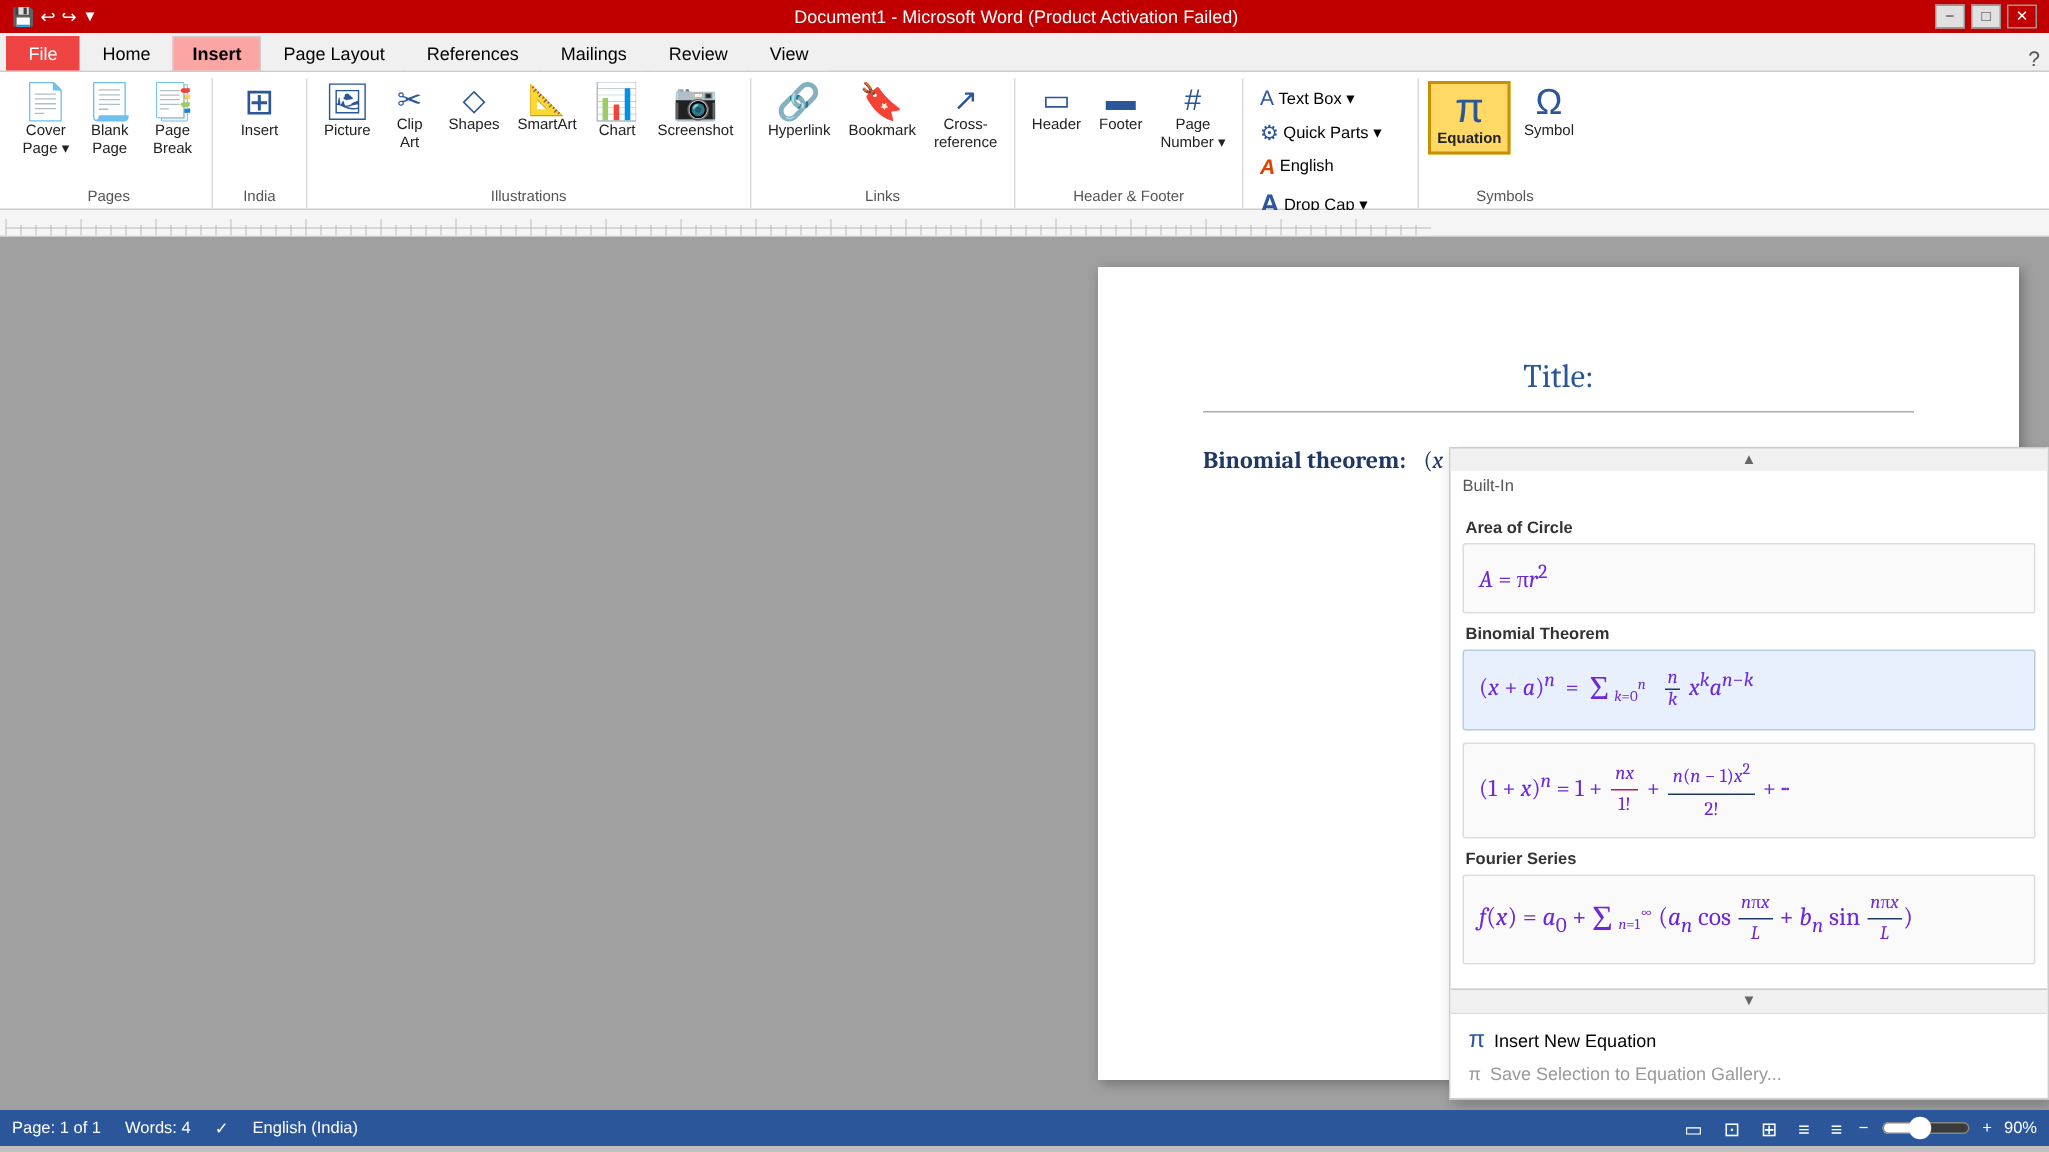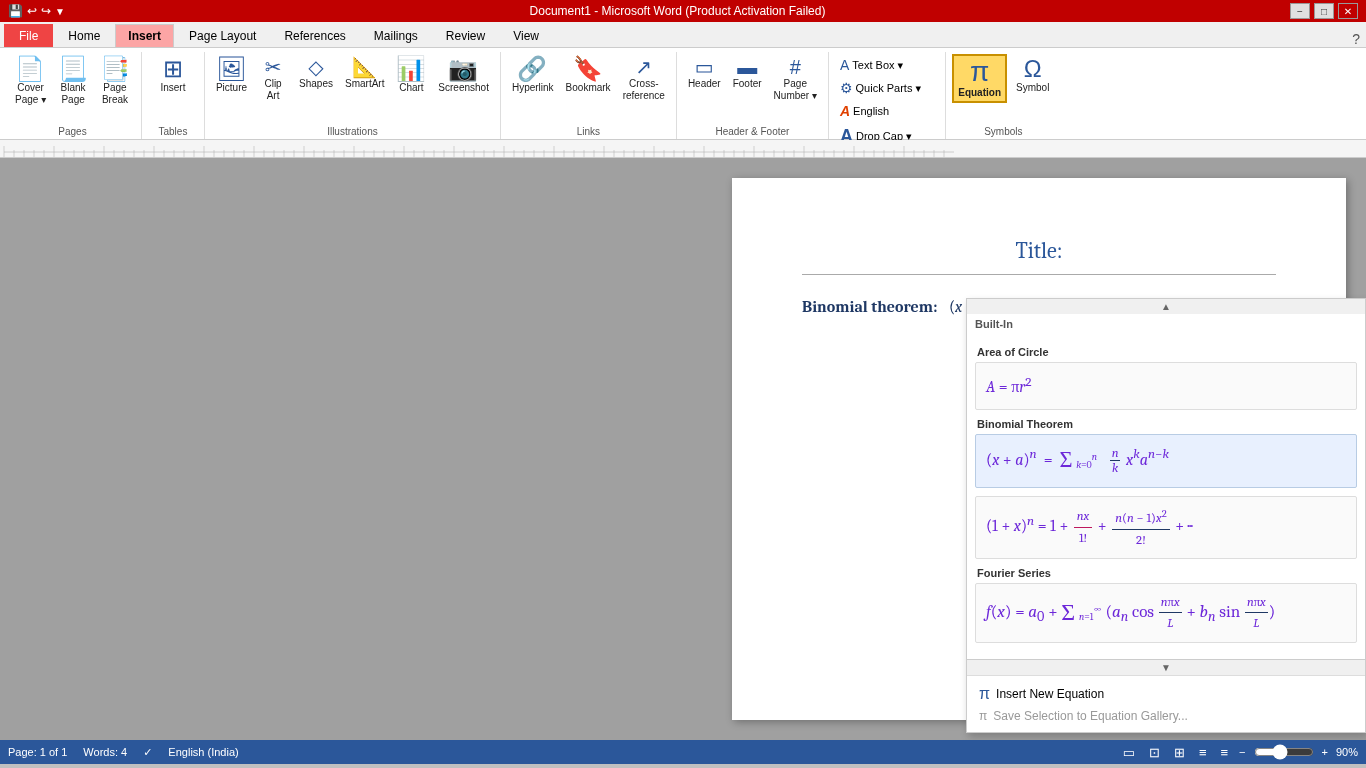--- a/index.html
+++ b/index.html
@@ -261,21 +261,21 @@
     #status-bar .status-left { display: flex; gap: 16px; align-items: center; }
     #status-bar .status-right { display: flex; gap: 8px; align-items: center; }
     .status-view-btn {
       background: none; border: none; color: white; cursor: pointer; font-size: 13px; padding: 1px 3px;
     }
     .zoom-slider { width: 60px; accent-color: white; }
 
     
     .builtin-label {
       font-size: 11px;
-      font-weight: bold;
+      font-weight: normal;
       color: #555;
       padding: 4px 8px 0;
     }
 
     
     .panel-scroll-btn {
       width: 100%;
       background: #f0f0f0;
       border: none;
       border-top: 1px solid #ccc;
@@ -352,21 +352,21 @@
     <div class="ribbon-group-label">Pages</div>
   </div>
 
   <div class="ribbon-group">
     <div class="ribbon-group-content">
       <div class="ribbon-btn" style="min-width:50px;">
         <span class="btn-icon">⊞</span>
         <span class="btn-label">Insert</span>
       </div>
     </div>
-    <div class="ribbon-group-label">Tables</div>
+    <div class="ribbon-group-label">India</div>
   </div>
 
   <div class="ribbon-group">
     <div class="ribbon-group-content">
       <div class="ribbon-btn">
         <span class="btn-icon">🖼</span>
         <span class="btn-label">Picture</span>
       </div>
       <div class="ribbon-btn">
         <span class="btn-icon" style="font-size:20px;">✂</span>

